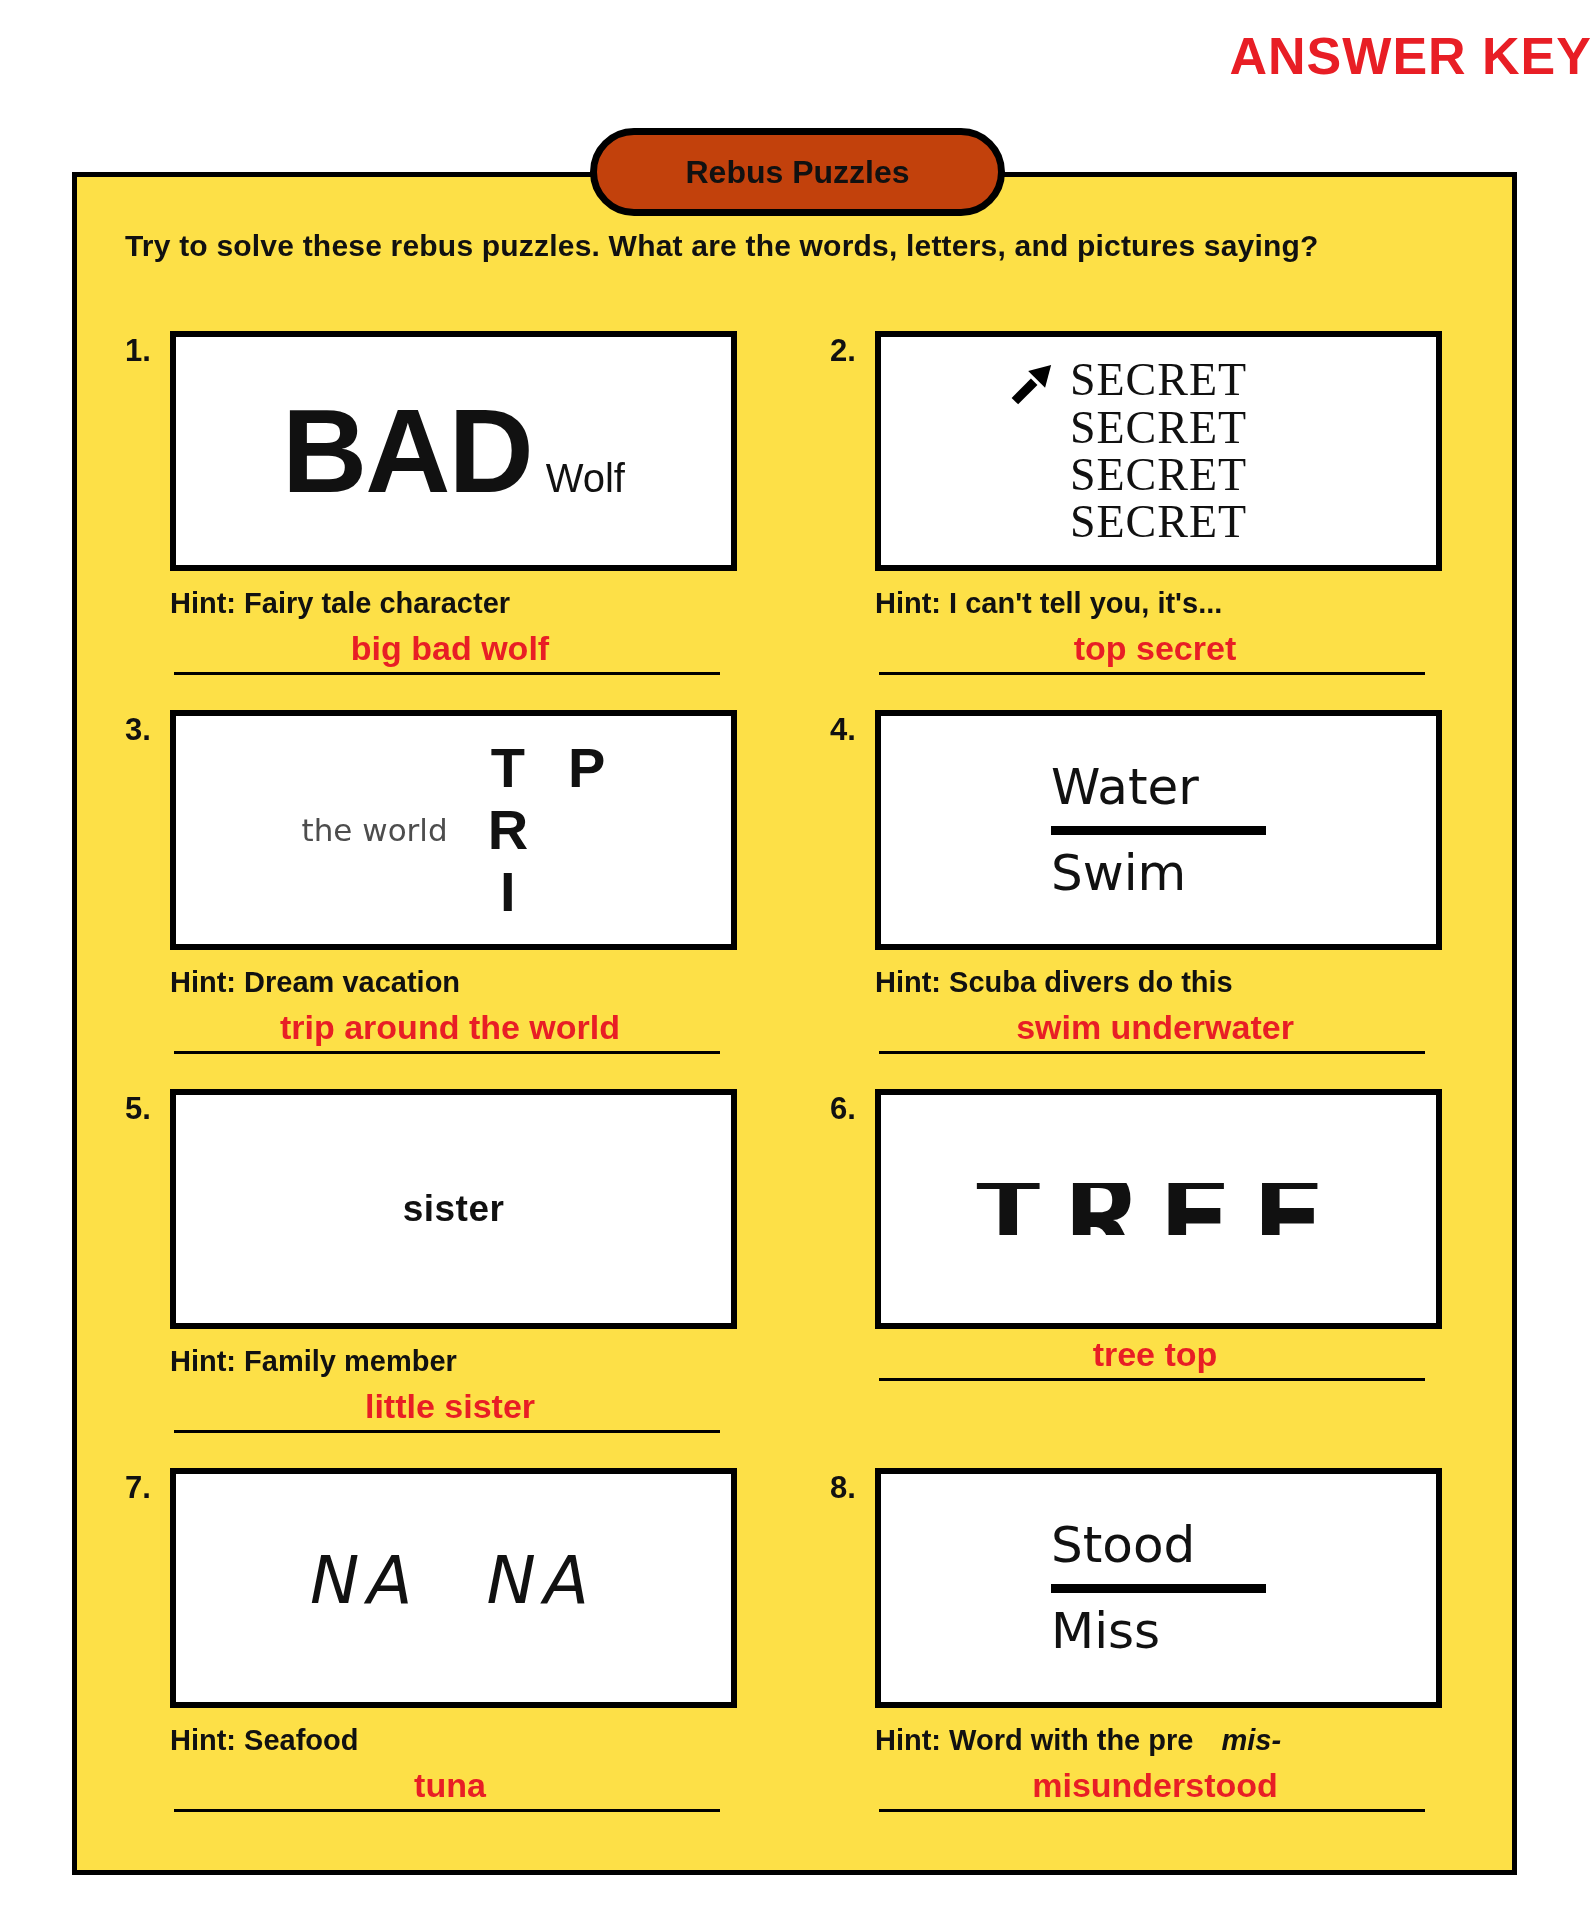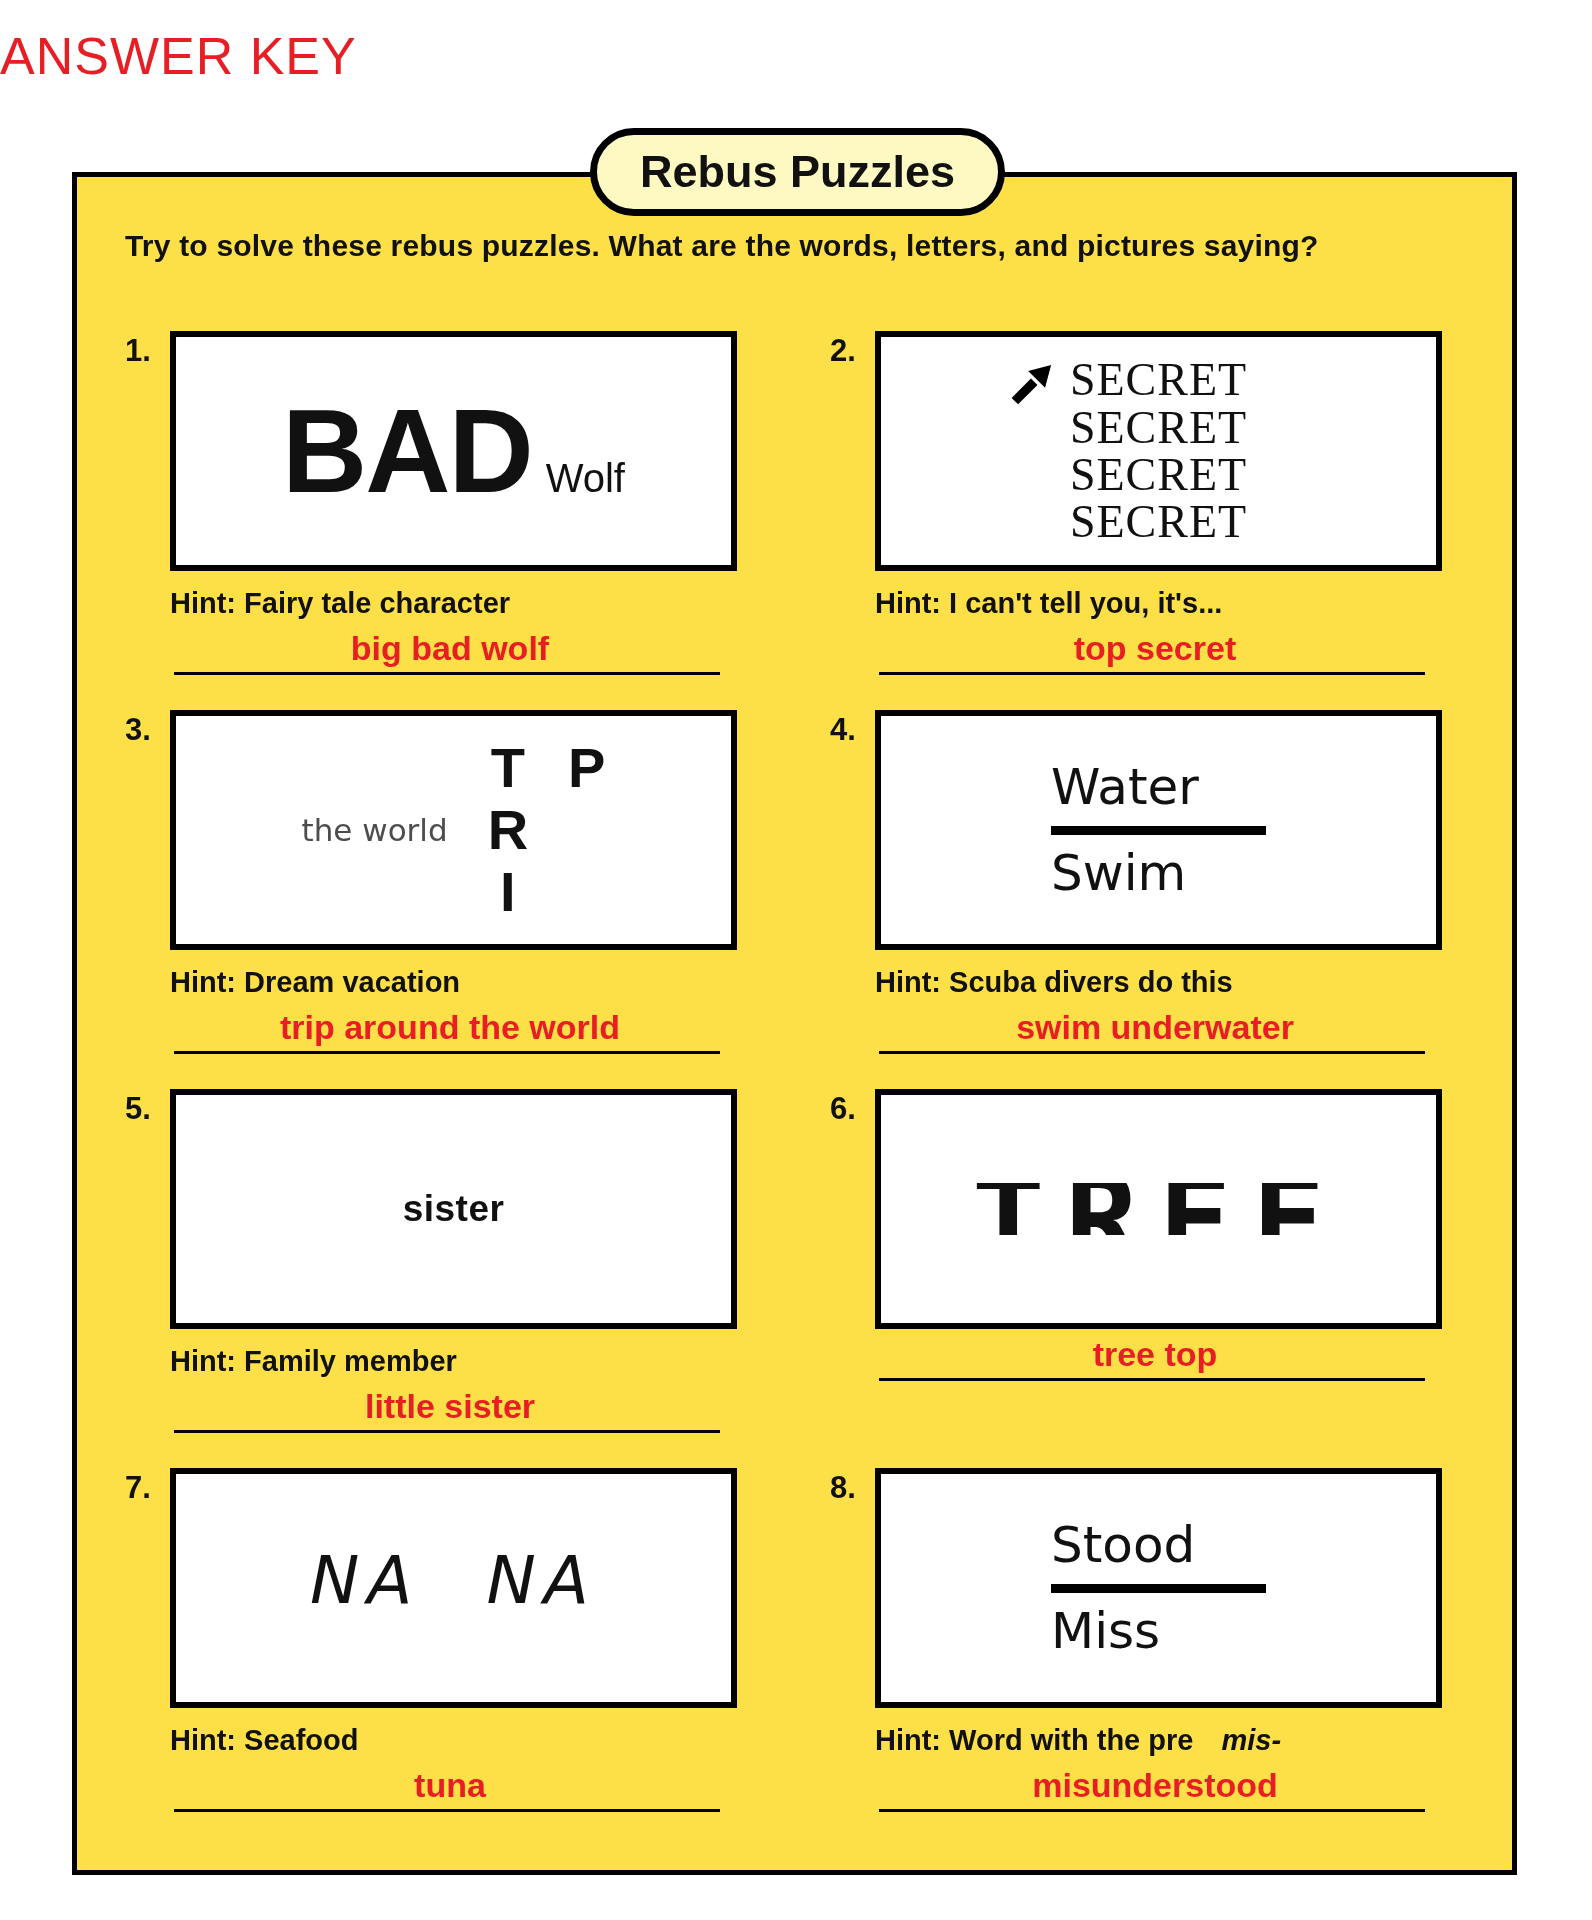--- a/index.html
+++ b/index.html
@@ -6,28 +6,28 @@
     --red:#e81e25;
     --ink:#111;
   }
   html,body{margin:0;padding:0;background:#fff;}
   body{
     width:1592px;height:1920px;position:relative;
     font-family:"Liberation Sans",sans-serif;color:var(--ink);
   }
   .answer-key{
     position:absolute;top:26px;left:0;width:100%;
-    text-align:left;font-size:52px;font-weight:400;letter-spacing:1px;
+    text-align:right;font-size:52px;font-weight:700;letter-spacing:1px;
     color:var(--red);
   }
   .pill{
     position:absolute;left:590px;top:128px;width:415px;height:88px;
-    box-sizing:border-box;border:7px solid #000;border-radius:46px;background:#fef9c3;
+    box-sizing:border-box;border:7px solid #000;border-radius:46px;background:#c2410c;
     display:flex;align-items:center;justify-content:center;
-    font-size:45px;font-weight:bold;z-index:2;
+    font-size:32px;font-weight:bold;z-index:2;
   }
   .container{
     position:absolute;left:72px;top:172px;width:1445px;height:1703px;
     box-sizing:border-box;border:5px solid #000;background:#fde047;
   }
   .instruction{
     margin:52px 0 0 48px;font-size:30px;font-weight:bold;letter-spacing:.2px;
   }
   .grid{
     display:grid;grid-template-columns:612px 612px;column-gap:93px;row-gap:35px;

